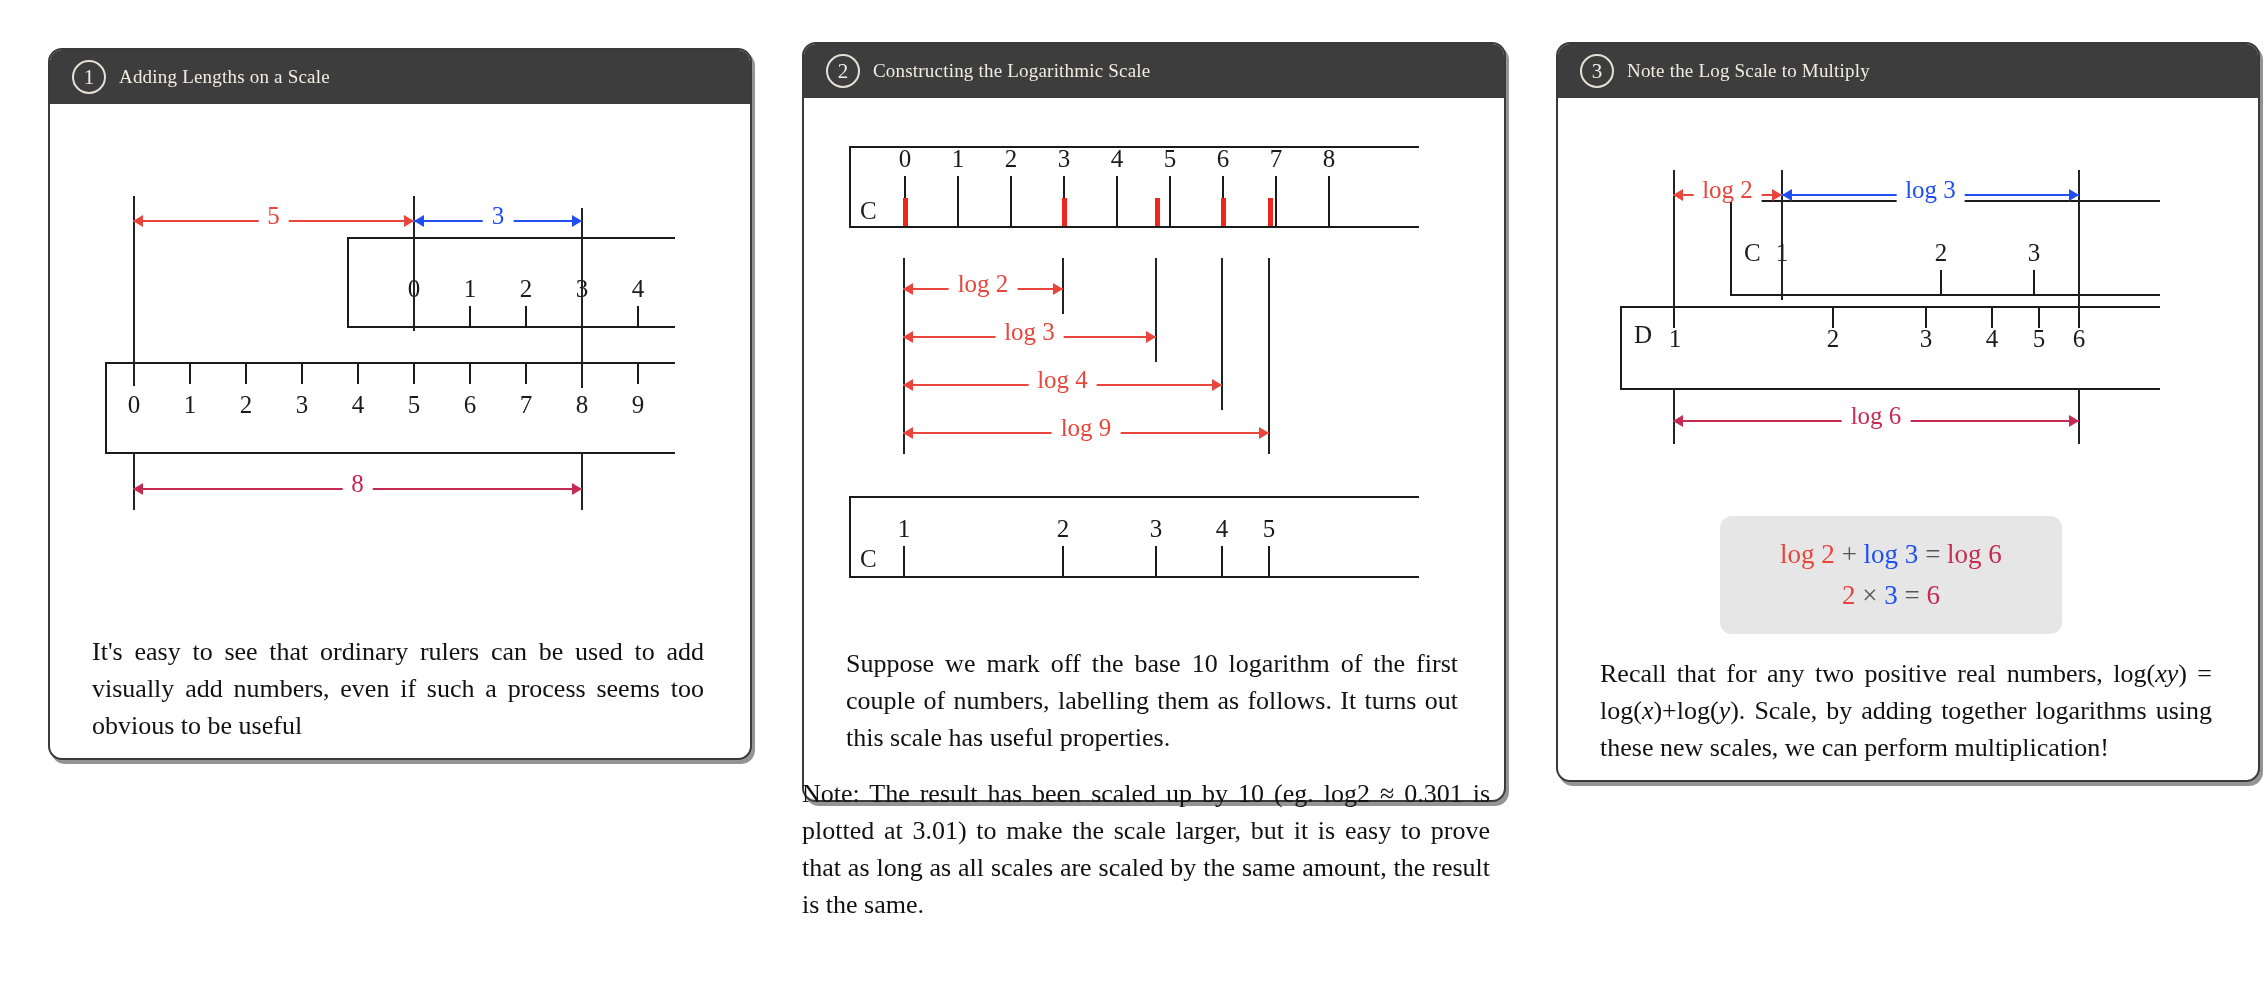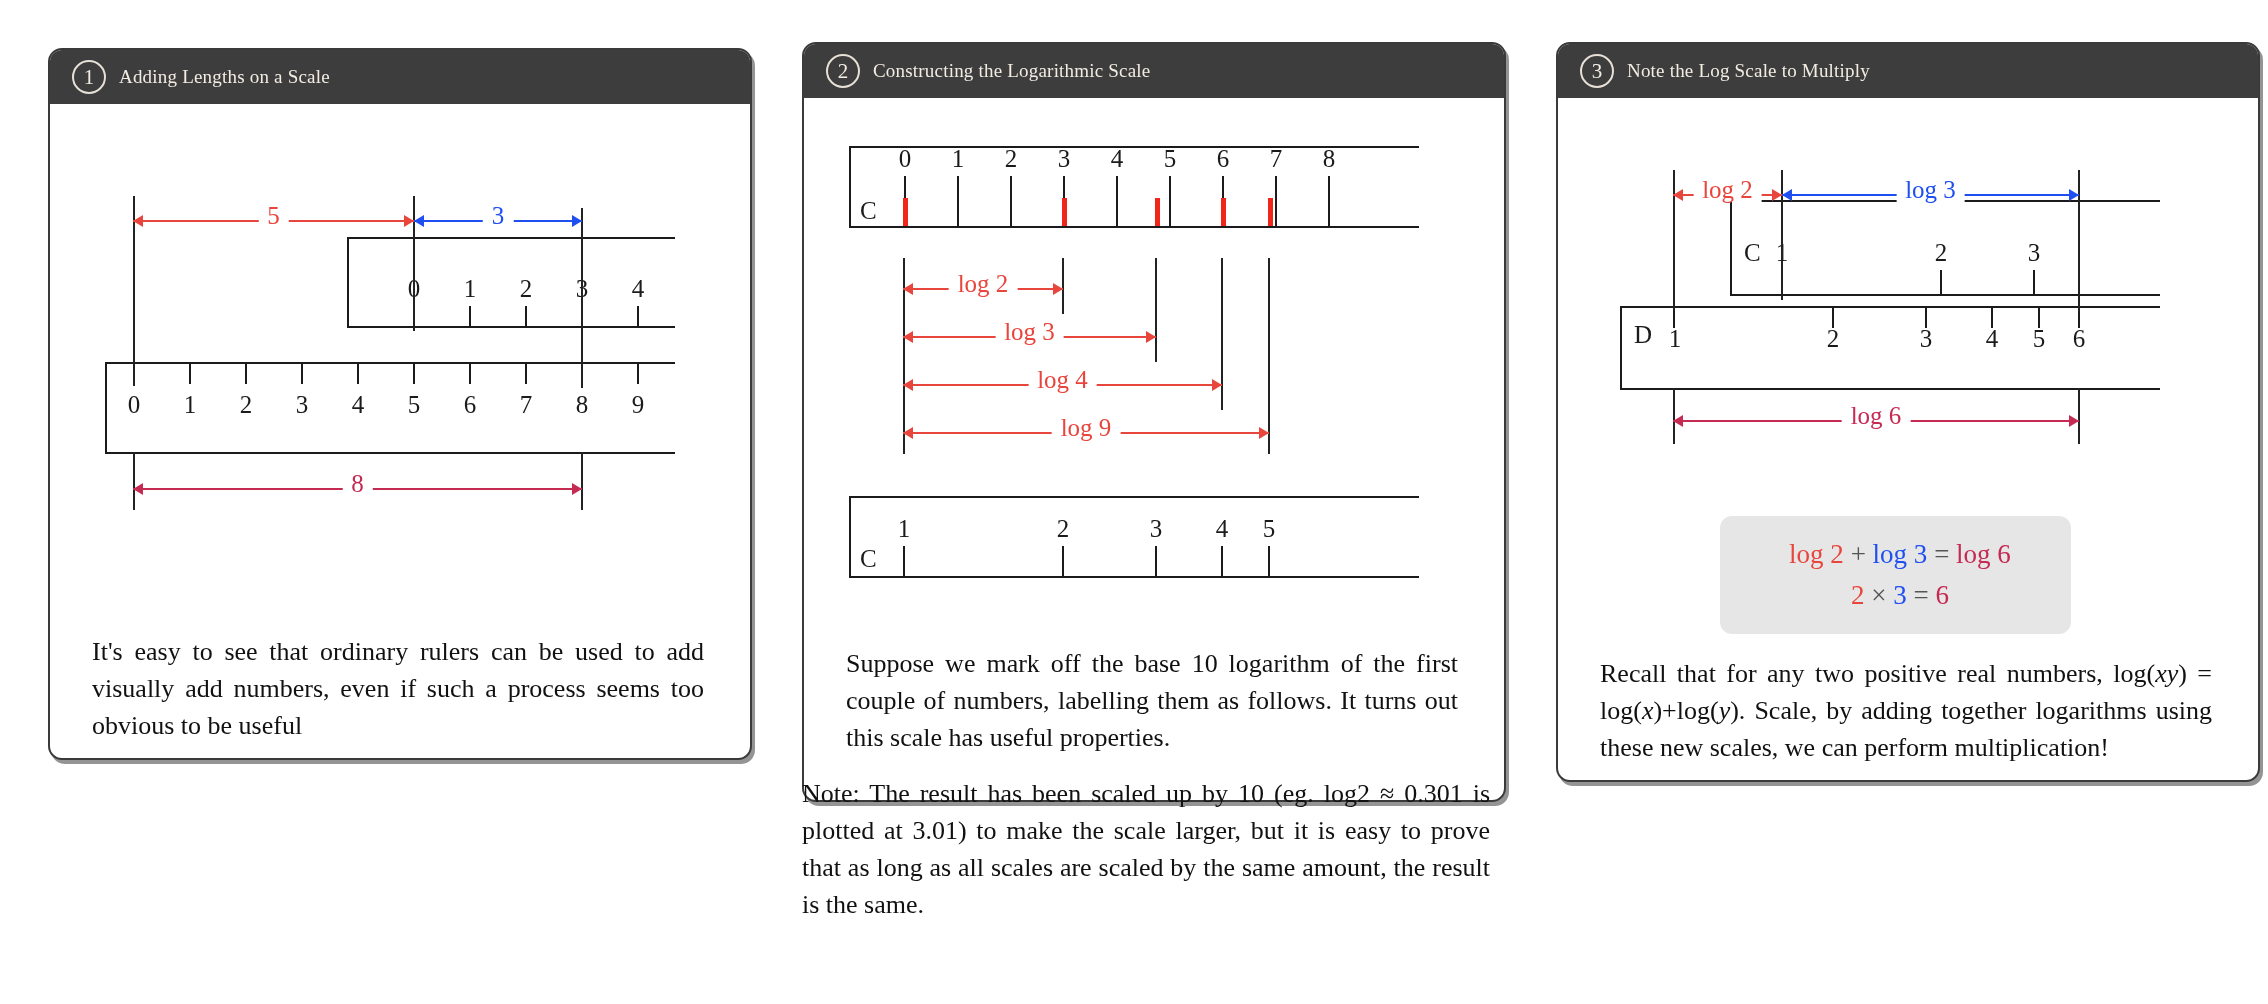--- a/index.html
+++ b/index.html
@@ -324,21 +324,21 @@
         </div>
 
         <div class="arrow" style="left:115px;top:322px;width:406px;">
           <div class="shaft" style="background:#c52b52;"></div>
           <div class="hl" style="border-right:10px solid #c52b52;"></div>
           <div class="hr" style="border-left:10px solid #c52b52;"></div>
           <div class="lbl crim">log 6</div>
         </div>
       </div>
 
-      <div class="chip" style="left:162px;top:418px;width:342px;height:118px;padding-left:9px;">
+      <div class="chip" style="left:162px;top:418px;width:342px;height:118px;">
         <div class="eq">
           <span class="red">log 2</span>
           <span class="op">+</span>
           <span class="blue">log 3</span>
           <span class="op">=</span>
           <span class="crim">log 6</span>
         </div>
         <div class="eq">
           <span class="red">2</span>
           <span class="op">×</span>

